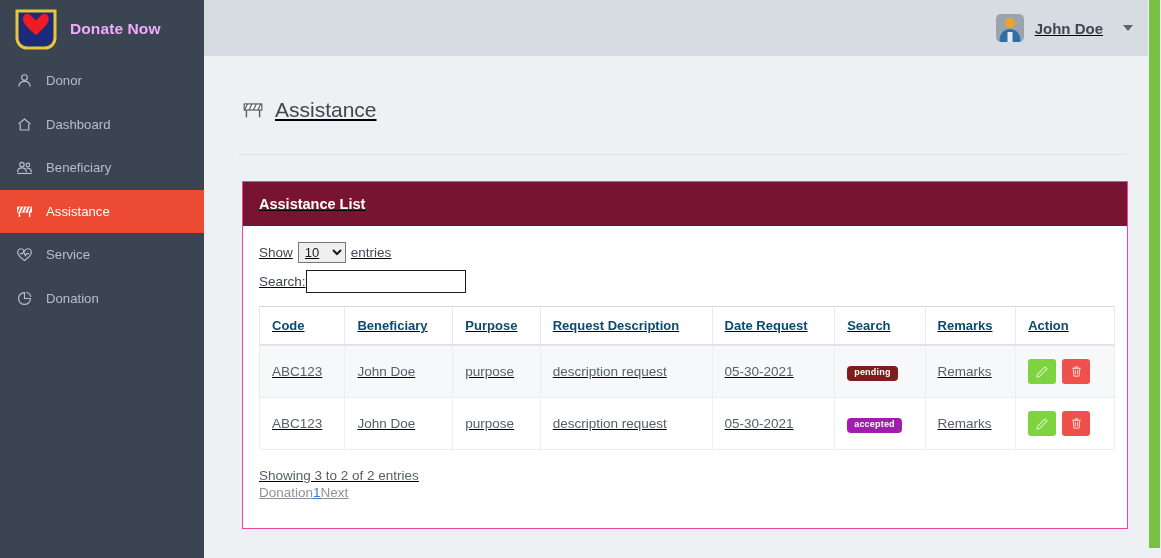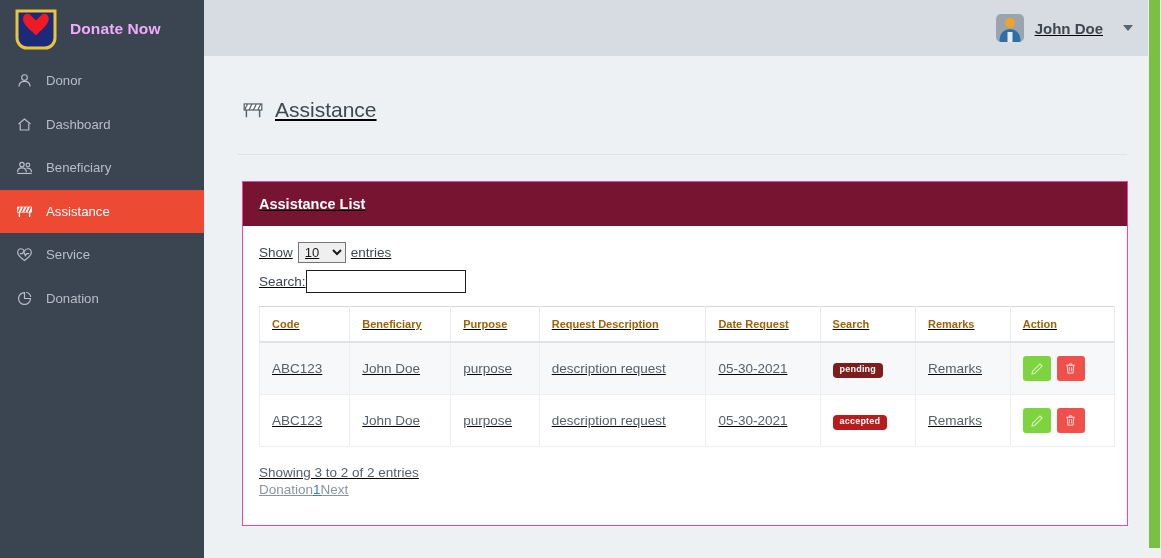--- a/index.html
+++ b/index.html
@@ -167,26 +167,26 @@
   table.dt {
     width: 100%;
     border-collapse: collapse;
     font-size: 13.5px;
     color: #56606a;
   }
   table.dt thead th {
     text-align: left;
     padding: 11px 12px;
     font-weight: bold;
-    color: #a16207;
+    color: #0c4a6e;
     border: 1px solid #e7eaed;
     border-top: 1px solid #d4d8dc;
     border-bottom: 2px solid #dfe3e7;
     background: #ffffff;
-    font-size: 11px;
+    font-size: 13px;
     white-space: nowrap;
   }
   table.dt tbody td {
     padding: 13px 12px;
     border: 1px solid #eceef0;
     vertical-align: middle;
   }
   table.dt tbody tr.odd td { background: #f7f8f9; }
   table.dt tbody tr.even td { background: #ffffff; }
 
@@ -194,21 +194,21 @@
     display: inline-block;
     padding: 2px 7px 3px 7px;
     border-radius: 4px;
     font-size: 9px;
     color: #ffffff;
     font-weight: bold;
     letter-spacing: .2px;
     line-height: 1.1;
   }
   .badge.pending  { background: #7f1d1d; }
-  .badge.accepted { background: #b91c1c; }
+  .badge.accepted { background: #a21caf; }
 
   .act-wrap { display: flex; gap: 6px; }
   .btn-act {
     width: 28px; height: 25px;
     border: none;
     border-radius: 3px;
     display: inline-flex; align-items: center; justify-content: center;
     cursor: pointer;
     padding: 0;
   }

